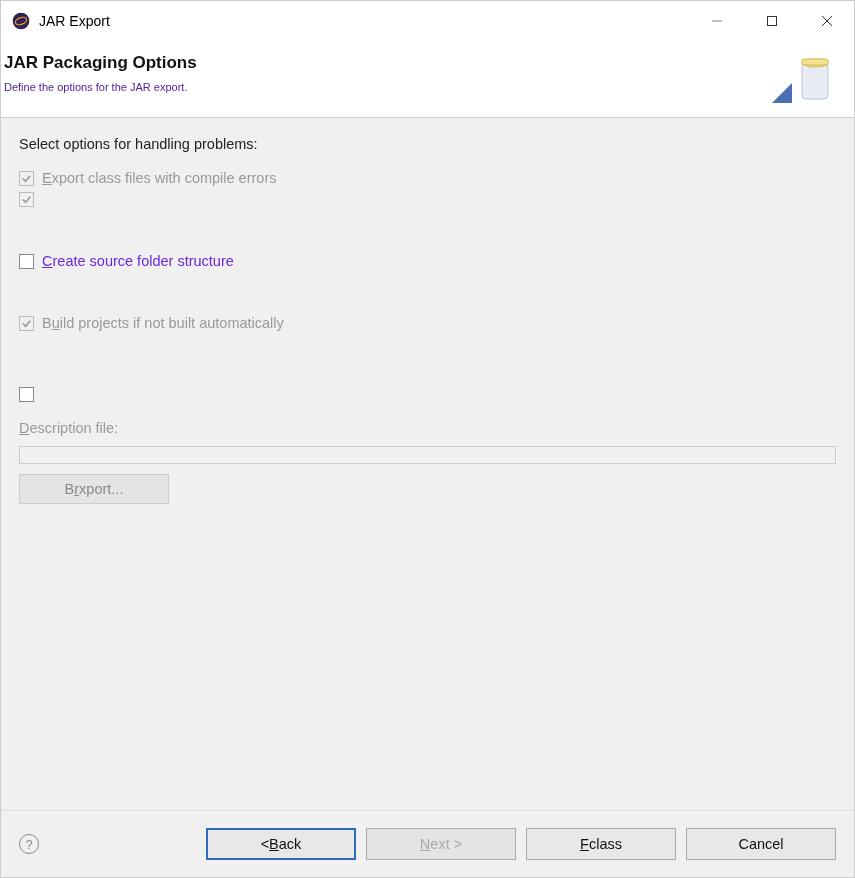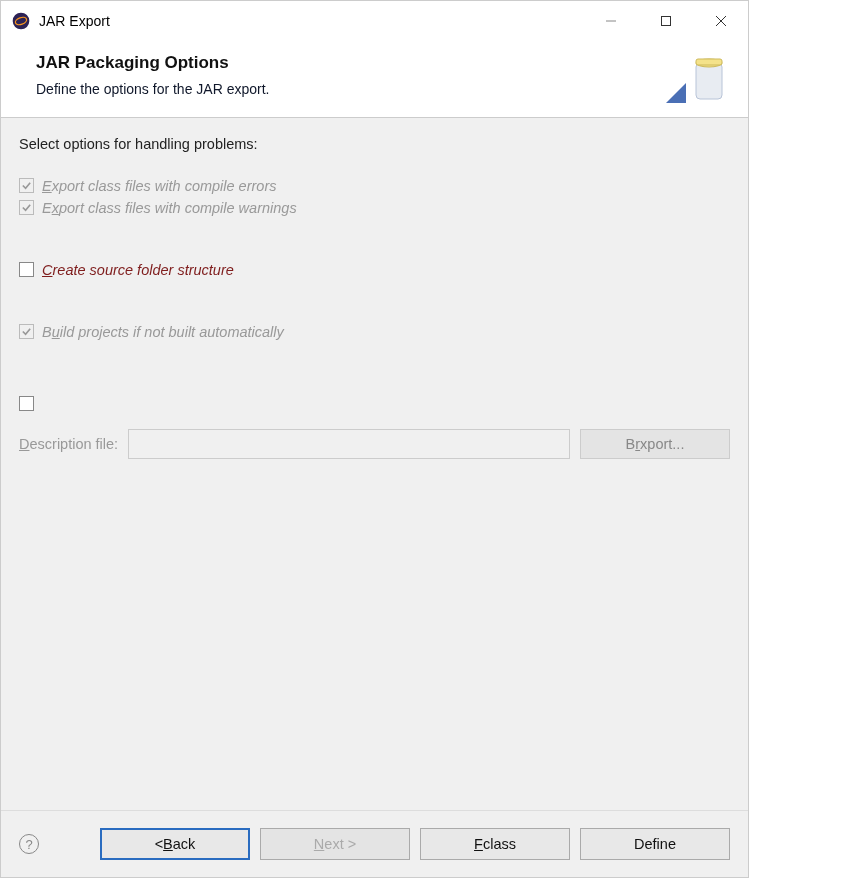--- a/index.html
+++ b/index.html
@@ -1,49 +1,49 @@
 <!DOCTYPE html>
 <html><head>
   <meta charset="utf-8">
   <style>
     * { box-sizing: border-box; margin: 0; padding: 0; font-family: "Segoe UI", Tahoma, sans-serif; }
     html, body { width: 855px; height: 878px; overflow: hidden; background: #fff; }
 
-    .window { width: 749px; height: 878px; display: flex; flex-direction: column; border: 1px solid #ccc; }
+    .window { width: 855px; height: 878px; display: flex; flex-direction: column; border: 1px solid #ccc; }
 
     
     .titlebar { height: 40px; display: flex; align-items: center; padding: 0 0 0 10px; background: #fff; }
     .titlebar .app-icon { width: 20px; height: 20px; margin-right: 8px; display: flex; align-items: center; justify-content: center; }
     .titlebar .title { font-size: 14px; color: #000; flex: 1; }
     .titlebar .win-controls { display: flex; height: 100%; }
     .titlebar .win-btn { width: 55px; height: 100%; display: flex; align-items: center; justify-content: center; color: #333; }
     .titlebar .win-btn svg { width: 12px; height: 12px; }
 
     
-    .banner { padding: 12px 18px 14px 35px; background: #fff; border-bottom: 1px solid #ccc; display: flex; align-items: flex-start; }
+    .banner { padding: 12px 18px 14px 3px; background: #fff; border-bottom: 1px solid #ccc; display: flex; align-items: flex-start; }
     .banner-text { flex: 1; }
     .banner-title { font-size: 17px; font-weight: 700; color: #111; margin-bottom: 8px; }
-    .banner-sub { font-size: 14px; color: #0f172a; margin-top: 8px; }
+    .banner-sub { font-size: 11px; color: #4c1d95; margin-top: 8px; }
     .banner-icon { width: 64px; height: 50px; display: flex; align-items: center; justify-content: flex-end; }
 
     
     .body-area { flex: 1; background: #f0f0f0; padding: 18px 18px 12px 18px; border-bottom: 1px solid #ddd; }
-    .section-label { font-size: 14.5px; color: #222; margin-bottom: 26px; }
-    .chk-row { display: flex; align-items: flex-start; margin-bottom: 6px; font-style: italic; }
+    .section-label { font-size: 14.5px; color: #222; margin-bottom: 18px; }
+    .chk-row { display: flex; align-items: center; margin-bottom: 6px; }
     .chk { width: 15px; height: 15px; border: 1px solid #888; background: #fff; margin-right: 8px; display: flex; align-items: center; justify-content: center; flex-shrink: 0; }
     .chk.disabled { background: #f0f0f0; border-color: #bbb; }
     .chk svg { width: 11px; height: 11px; }
-    .chk-label { font-size: 14.5px; color: #7f1d1d; }
+    .chk-label { font-size: 14.5px; color: #6d28d9; }
     .chk-label.disabled { color: #999; }
     .chk-label u { text-decoration: underline; }
 
     .spacer { height: 40px; }
     .spacer-sm { height: 50px; }
 
-    .file-row { display: flex; align-items: center; margin-top: 18px; gap: 10px; }
+    .file-row { display: flex; margin-top: 18px; gap: 10px; flex-direction: column; }
     .file-label { font-size: 14.5px; color: #999; white-space: nowrap; }
     .file-input { flex: 1; height: 30px; border: 1px solid #ccc; background: #fafafa; padding: 0 6px; font-size: 14px; color: #333; }
     .file-input:disabled { background: #f0f0f0; color: #999; }
     .browse-btn { width: 150px; height: 30px; border: 1px solid #ccc; background: #e4e4e4; color: #888; font-size: 14.5px; display: flex; align-items: center; justify-content: center; }
 
     
     .button-bar { height: 66px; background: #f0f0f0; display: flex; align-items: center; padding: 0 18px; gap: 10px; }
     .help-icon { width: 20px; height: 20px; border: 1.5px solid #888; border-radius: 50%; display: flex; align-items: center; justify-content: center; color: #888; font-size: 13px; margin-right: auto; }
     .wiz-btn { width: 150px; height: 32px; border: 1px solid #aaa; background: #e8e8e8; font-size: 14.5px; color: #111; display: flex; align-items: center; justify-content: center; }
     .wiz-btn.default { border: 2px solid #2a6cc0; background: #e8e8e8; }
@@ -109,21 +109,20 @@
       </span>
       <span class="chk-label disabled"><span></span><u>E</u><span>xport class files with compile errors</span></span>
     </div>
 
     <div class="chk-row">
       <span class="chk disabled">
         <svg viewBox="0 0 12 12">
             <polyline points="2,6 5,9 10,3" fill="none" stroke="#999" stroke-width="1.8"></polyline>
           </svg>
       </span>
-      <span class="chk-label disabled"><span>E</span><u>x</u><span>port class files with compile warnings</span></span>
     </div>
 
     <div class="spacer"></div>
 
     <div class="chk-row">
       <span class="chk"></span>
       <span class="chk-label"><span></span><u>C</u><span>reate source folder structure</span></span>
     </div>
 
     <div class="spacer"></div>
@@ -164,16 +163,16 @@
     <div class="wiz-btn disabled">
         <span></span>
         <u>N</u>
         <span>ext &gt;</span>
       </div>
     <div class="wiz-btn">
         <span></span>
         <u>F</u>
         <span>class</span>
       </div>
-    <div class="wiz-btn">Define</div>
+    <div class="wiz-btn">Cancel</div>
   </div>
 
 </div>
 
 </body></html>

